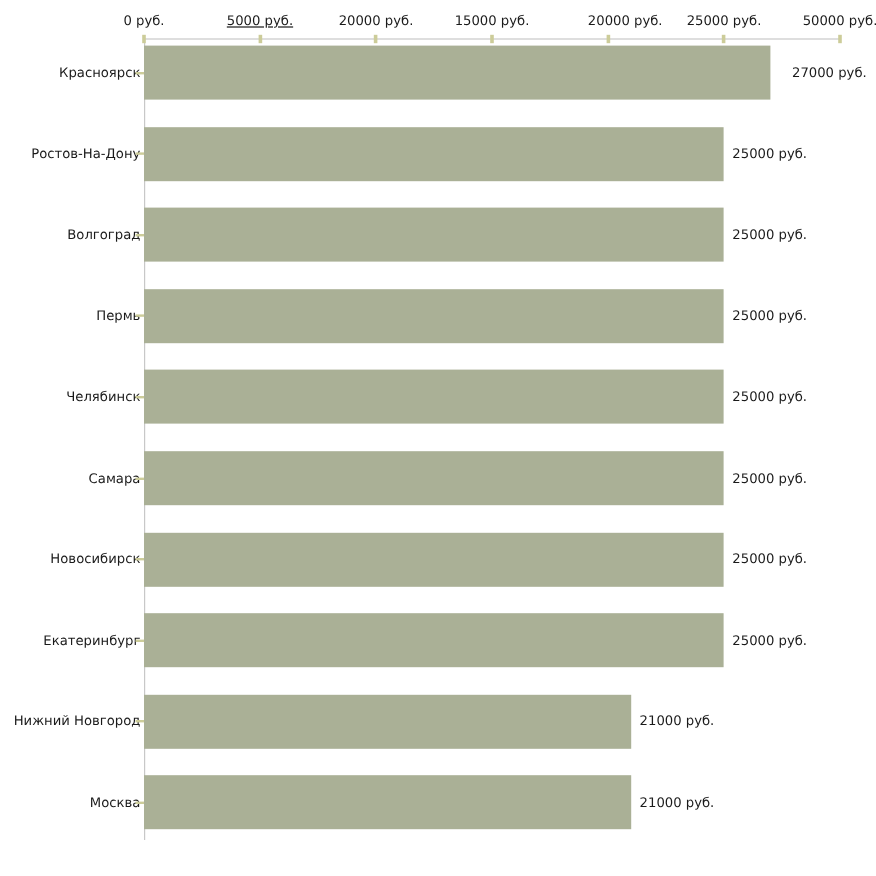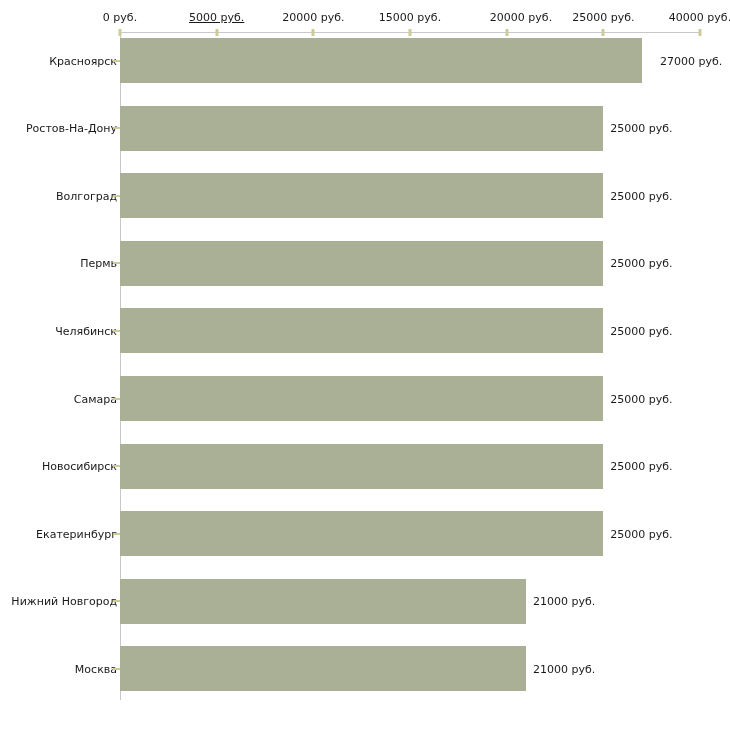--- a/index.html
+++ b/index.html
@@ -75,21 +75,21 @@
       <div class="xtick-label" style="left: 216.667px; top: 11px; text-decoration: underline;">5000 руб.</div>
       <div class="xtick" style="left: 216.667px; top: 29px;"></div>
       <div class="xtick-label" style="left: 313.333px; top: 11px;">20000 руб.</div>
       <div class="xtick" style="left: 313.333px; top: 29px;"></div>
       <div class="xtick-label" style="left: 410px; top: 11px; text-align: right;">15000 руб.</div>
       <div class="xtick" style="left: 410px; top: 29px;"></div>
       <div class="xtick-label" style="left: 521px; top: 11px;">20000 руб.</div>
       <div class="xtick" style="left: 506.667px; top: 29px;"></div>
       <div class="xtick-label" style="left: 603.333px; top: 11px;">25000 руб.</div>
       <div class="xtick" style="left: 603.333px; top: 29px;"></div>
-      <div class="xtick-label" style="left: 700px; top: 11px;">40000 руб.</div>
+      <div class="xtick-label" style="left: 700px; top: 11px;">50000 руб.</div>
       <div class="xtick" style="left: 700px; top: 29px;"></div>
     </div>
   <div id="plot">
       <div>
         <div class="city-label" style="right: 613px; top: 60.5px;">Красноярск</div>
         <div class="ytick" style="left: 113px; top: 60.5px;"></div>
         <div class="bar" style="left: 120px; top: 38px; width: 522px;"></div>
         <div class="value-label" style="left: 660px; top: 60.5px;">27000 руб.</div>
       </div>
       <div>

